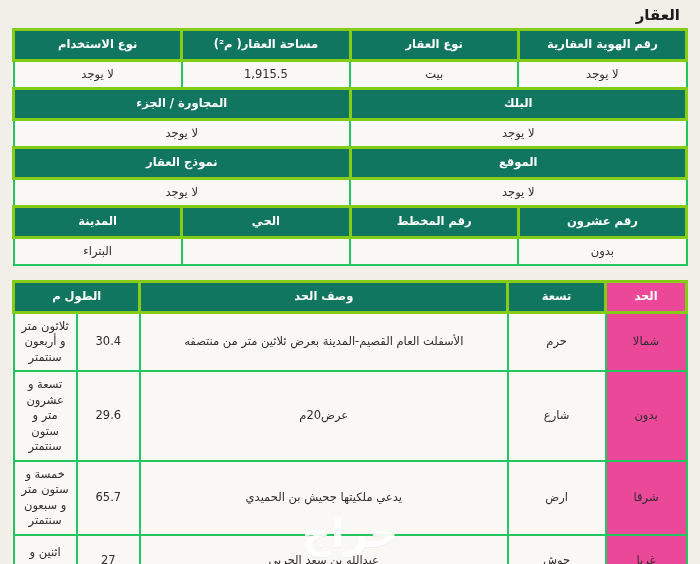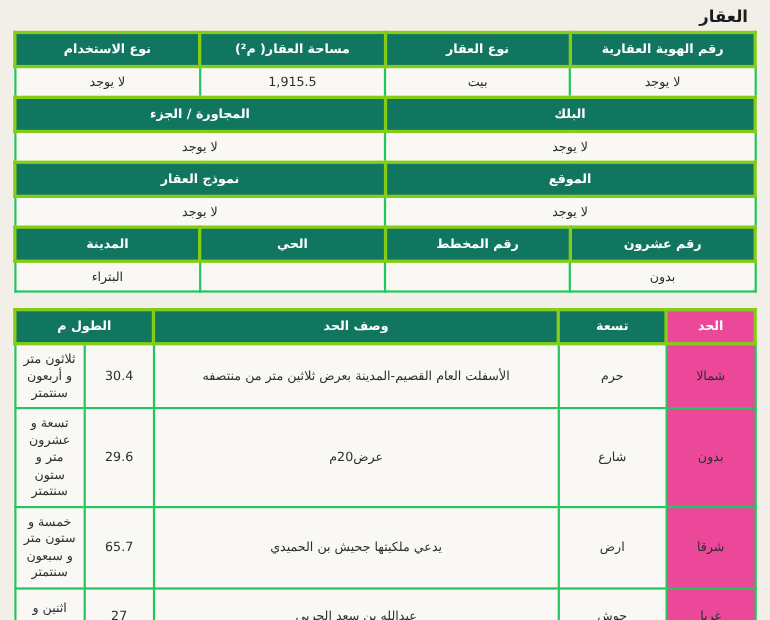--- a/index.html
+++ b/index.html
@@ -183,13 +183,14 @@
     <tr>
       <td class="c-dir">غربا</td>
       <td class="c-type">حوش</td>
       <td class="c-desc">عبدالله بن سعد الحربي</td>
       <td class="c-len">27</td>
       <td class="c-lenw">اثنين و ستون متر</td>
     </tr>
   </tbody>
     </table>
 
+  <div class="watermark">حراج</div>
 </div>
 
 </body></html>

